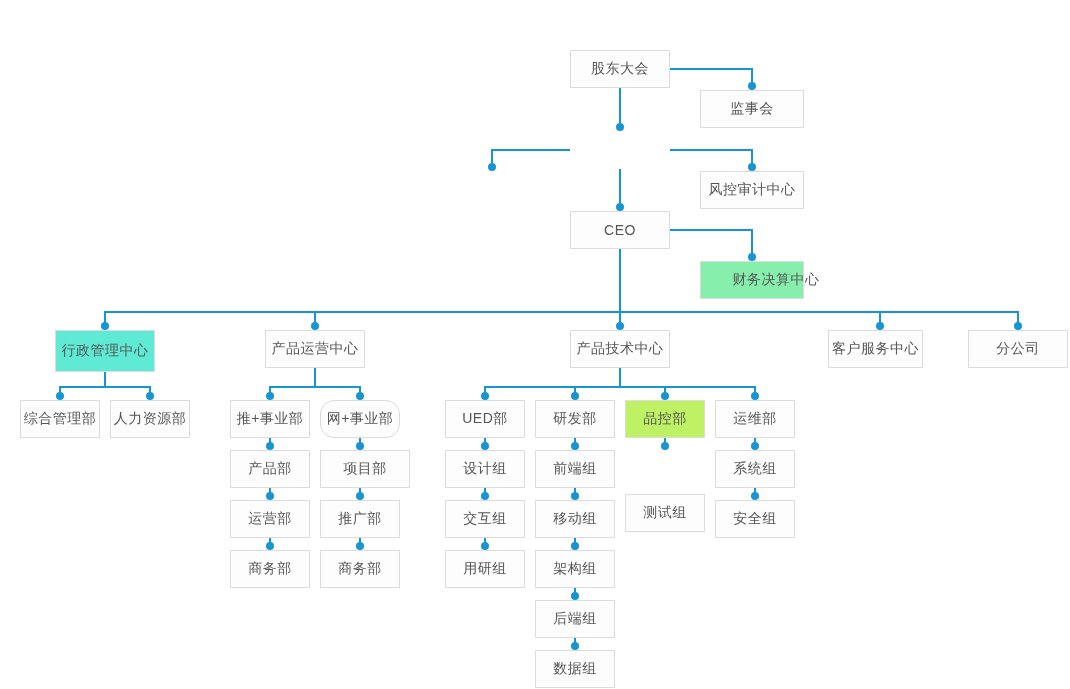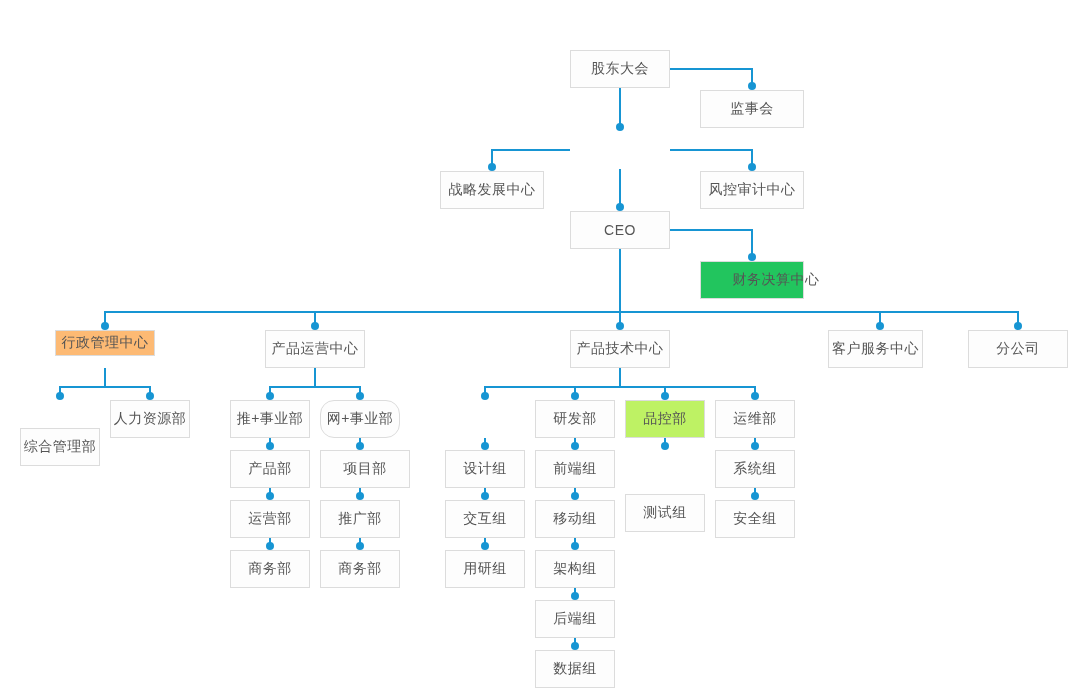--- a/index.html
+++ b/index.html
@@ -128,48 +128,45 @@
     <div class="line" style="left: 754px; top: 438px; width: 2px; height: 8px; background: rgb(23, 149, 211);"></div>
     <div class="dot" style="left: 751px; top: 442px; background: rgb(23, 149, 211);"></div>
     <div class="line" style="left: 754px; top: 488px; width: 2px; height: 8px; background: rgb(23, 149, 211);"></div>
     <div class="dot" style="left: 751px; top: 492px; background: rgb(23, 149, 211);"></div>
     <div class="node" style="left: 570px; top: 50px; width: 100px; height: 38px; background: rgb(253, 253, 253); border-color: rgb(220, 220, 220); color: rgb(85, 85, 85);">
       <span>股东大会</span>
     </div>
     <div class="node" style="left: 700px; top: 90px; width: 104px; height: 38px; background: rgb(253, 253, 253); border-color: rgb(220, 220, 220); color: rgb(85, 85, 85);">
       <span>监事会</span>
     </div>
-    <div class="node" style="left: 440px; top: 171px; width: 104px; height: 38px; background: rgb(253, 253, 253); border-color: rgb(220, 220, 220); color: rgb(85, 85, 85);">
-      <span>战略发展中心</span>
-    </div>
     <div class="node" style="left: 700px; top: 171px; width: 104px; height: 38px; background: rgb(253, 253, 253); border-color: rgb(220, 220, 220); color: rgb(85, 85, 85);">
       <span>风控审计中心</span>
     </div>
     <div class="node" style="left: 570px; top: 211px; width: 100px; height: 38px; background: rgb(253, 253, 253); border-color: rgb(220, 220, 220); color: rgb(85, 85, 85);">
       <span>CEO</span>
     </div>
-    <div class="node" style="left: 700px; top: 261px; width: 104px; height: 38px; background: #22c55e; border-color: rgb(220, 220, 220); color: rgb(85, 85, 85); padding-left: 48px;">
+    <div class="node" style="left: 700px; top: 261px; width: 104px; height: 38px; background: #86efac; border-color: rgb(220, 220, 220); color: rgb(85, 85, 85); padding-left: 48px;">
       <span>财务决算中心</span>
     </div>
-    <div class="node" style="left: 55px; top: 330px; width: 100px; height: 26px; background: #fdba74; border-color: rgb(220, 220, 220); color: rgb(85, 85, 85);">
+    <div class="node" style="left: 55px; top: 330px; width: 100px; height: 42px; background: #5eead4; border-color: rgb(220, 220, 220); color: rgb(85, 85, 85);">
       <span>行政管理中心</span>
     </div>
     <div class="node" style="left: 265px; top: 330px; width: 100px; height: 38px; background: rgb(253, 253, 253); border-color: rgb(220, 220, 220); color: rgb(85, 85, 85);">
       <span>产品运营中心</span>
     </div>
     <div class="node" style="left: 570px; top: 330px; width: 100px; height: 38px; background: rgb(253, 253, 253); border-color: rgb(220, 220, 220); color: rgb(85, 85, 85);">
       <span>产品技术中心</span>
     </div>
     <div class="node" style="left: 828px; top: 330px; width: 95px; height: 38px; background: rgb(253, 253, 253); border-color: rgb(220, 220, 220); color: rgb(85, 85, 85);">
       <span>客户服务中心</span>
     </div>
     <div class="node" style="left: 968px; top: 330px; width: 100px; height: 38px; background: rgb(253, 253, 253); border-color: rgb(220, 220, 220); color: rgb(85, 85, 85);">
       <span>分公司</span>
     </div>
-    <div class="node" style="left: 20px; top: 400px; width: 80px; height: 38px; background: rgb(253, 253, 253); border-color: rgb(220, 220, 220); color: rgb(85, 85, 85); margin-top: 28px;">
+    <div class="node" style="left: 20px; top: 400px; width: 80px; height: 38px; background: rgb(253, 253, 253); border-color: rgb(220, 220, 220); color: rgb(85, 85, 85);">
       <span>综合管理部</span>
     </div>
     <div class="node" style="left: 110px; top: 400px; width: 80px; height: 38px; background: rgb(253, 253, 253); border-color: rgb(220, 220, 220); color: rgb(85, 85, 85);">
       <span>人力资源部</span>
     </div>
     <div class="node" style="left: 230px; top: 400px; width: 80px; height: 38px; background: rgb(253, 253, 253); border-color: rgb(220, 220, 220); color: rgb(85, 85, 85);">
       <span>推+事业部</span>
     </div>
     <div class="node" style="left: 320px; top: 400px; width: 80px; height: 38px; background: rgb(253, 253, 253); border-color: rgb(220, 220, 220); color: rgb(85, 85, 85); border-radius: 14px;">
       <span>网+事业部</span>
@@ -184,20 +181,23 @@
       <span>商务部</span>
     </div>
     <div class="node" style="left: 320px; top: 450px; width: 90px; height: 38px; background: rgb(253, 253, 253); border-color: rgb(220, 220, 220); color: rgb(85, 85, 85);">
       <span>项目部</span>
     </div>
     <div class="node" style="left: 320px; top: 500px; width: 80px; height: 38px; background: rgb(253, 253, 253); border-color: rgb(220, 220, 220); color: rgb(85, 85, 85);">
       <span>推广部</span>
     </div>
     <div class="node" style="left: 320px; top: 550px; width: 80px; height: 38px; background: rgb(253, 253, 253); border-color: rgb(220, 220, 220); color: rgb(85, 85, 85);">
       <span>商务部</span>
+    </div>
+    <div class="node" style="left: 445px; top: 400px; width: 80px; height: 38px; background: rgb(253, 253, 253); border-color: rgb(220, 220, 220); color: rgb(85, 85, 85);">
+      <span>UED部</span>
     </div>
     <div class="node" style="left: 445px; top: 450px; width: 80px; height: 38px; background: rgb(253, 253, 253); border-color: rgb(220, 220, 220); color: rgb(85, 85, 85);">
       <span>设计组</span>
     </div>
     <div class="node" style="left: 445px; top: 500px; width: 80px; height: 38px; background: rgb(253, 253, 253); border-color: rgb(220, 220, 220); color: rgb(85, 85, 85);">
       <span>交互组</span>
     </div>
     <div class="node" style="left: 445px; top: 550px; width: 80px; height: 38px; background: rgb(253, 253, 253); border-color: rgb(220, 220, 220); color: rgb(85, 85, 85);">
       <span>用研组</span>
     </div>

